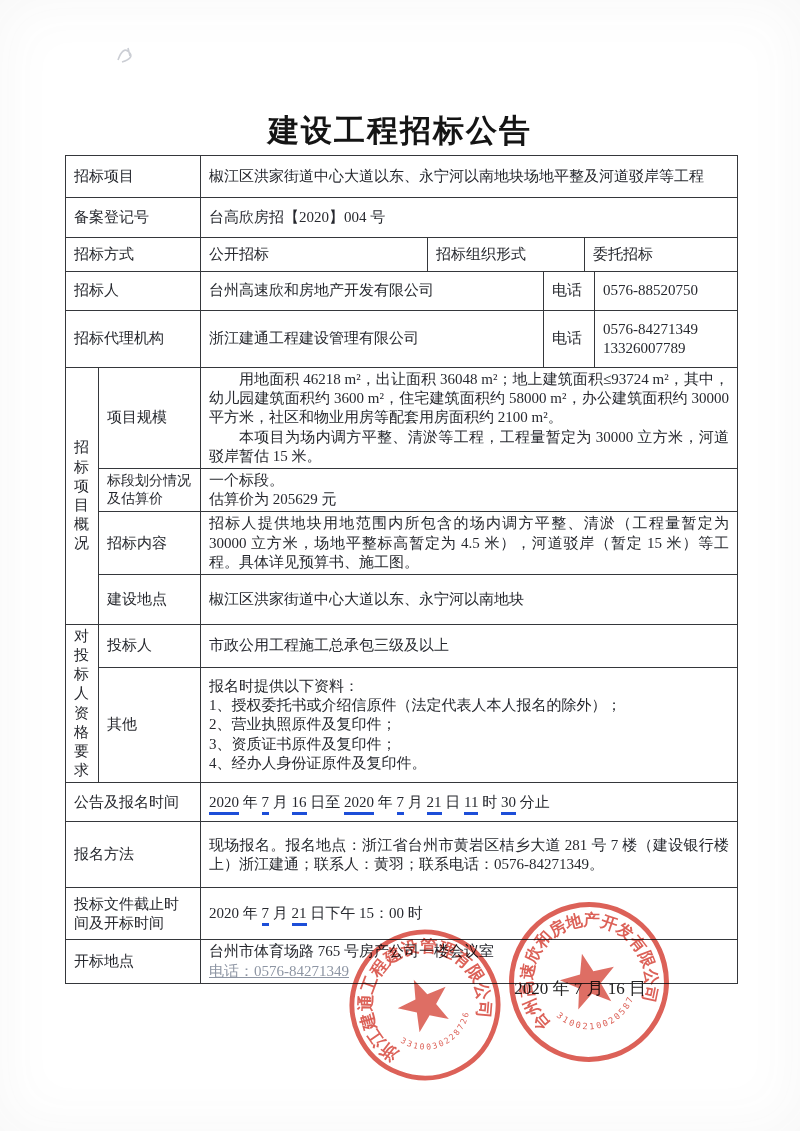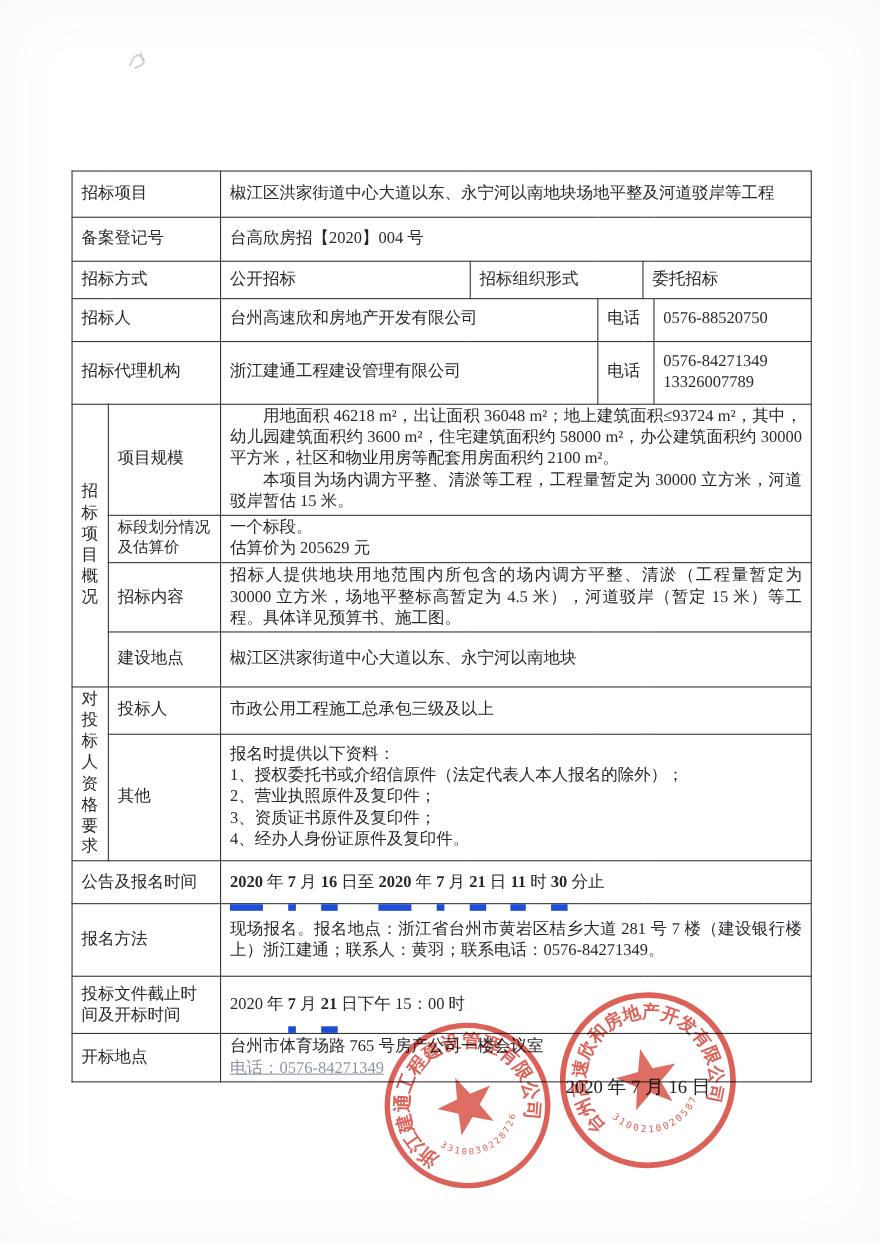--- a/index.html
+++ b/index.html
@@ -23,21 +23,21 @@
   td.lbl   { padding:2px 3px; }
   td.grp   { padding:2px 1px; line-height:1.55; font-size:15px;
              word-break:break-all; }
   .center  { text-align:left; }
   .justify { text-align:justify; }
   .para    { text-indent:2em; text-align:justify; }
   .tight   { line-height:1.25; }
 
   .faint   { color:#a7aebb; }
   .faint2  { color:#8d95a3;text-decoration:underline; }
-  .u       { border-bottom:6px solid #1d4ed8; padding-bottom:12px;font-weight:bold; }
+  .u       { border-bottom:3px solid #1d4ed8; padding-bottom:2px; }
 
   .sig-block { position:absolute; left:430px; top:976px; width:300px;
                text-align:center; font-size:17px; line-height:26px; color:#222; }
   .sig-block .sig-line { white-space:nowrap; }
 
   .stamp { position:absolute; mix-blend-mode:multiply; opacity:.85; }
   .stamp-left  { left:344px; top:924px; width:162px; height:162px; transform:rotate(-24deg); }
   .stamp-right { left:503px; top:896px; width:172px; height:172px; transform:rotate(-14deg); }
   .stamp-ring  { fill:none; stroke:var(--stamp-color); stroke-width:6; }
   .stamp-star  { fill:var(--stamp-color); opacity:.92; }
@@ -48,20 +48,21 @@
 </style>
 </head>
 <body>
 
 <div class="page">
 
   <svg class="pencil-mark" width="30" height="32" viewBox="0 0 30 32">
     <path d="M6 22 q5 -14 11 -8 t-7 10 M16 10 l2 8" fill="none" stroke="#b0b4be" stroke-width="1.6"></path>
   </svg>
 
+  <h1 class="title">建设工程招标公告</h1>
 
   <table class="doc">
     <colgroup>
       <col style="width:33px">
         <col style="width:102px">
         <col style="width:227px">
       <col style="width:116px">
         <col style="width:41px">
         <col style="width:10px">
         <col style="width:143px">

